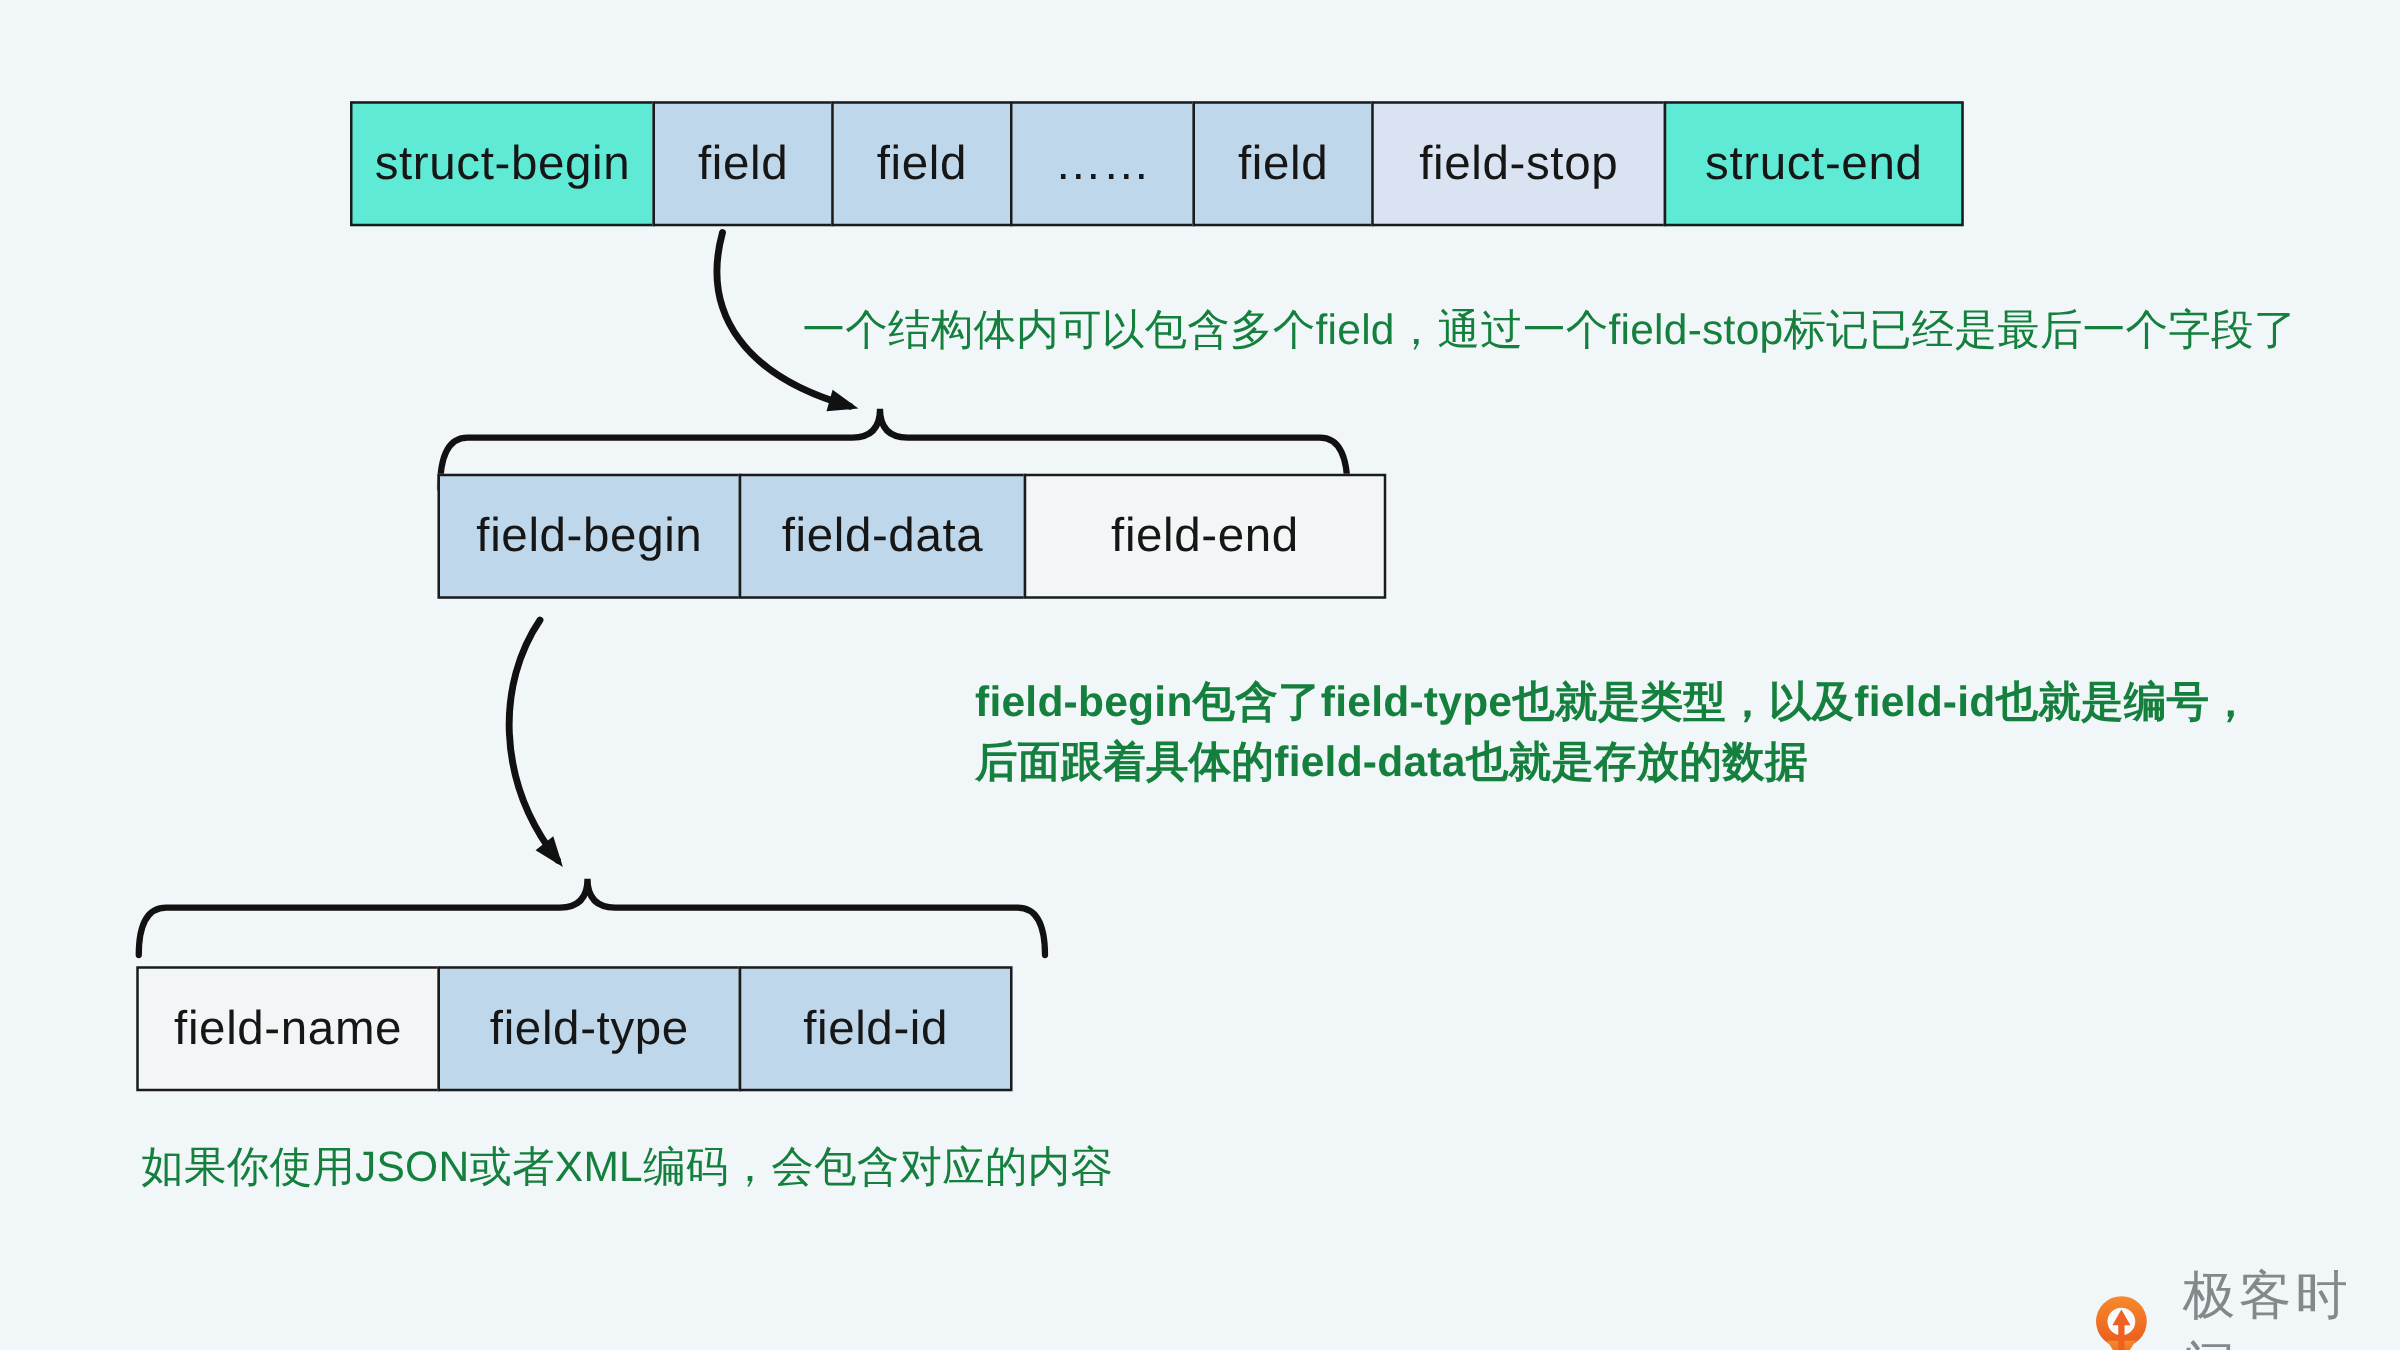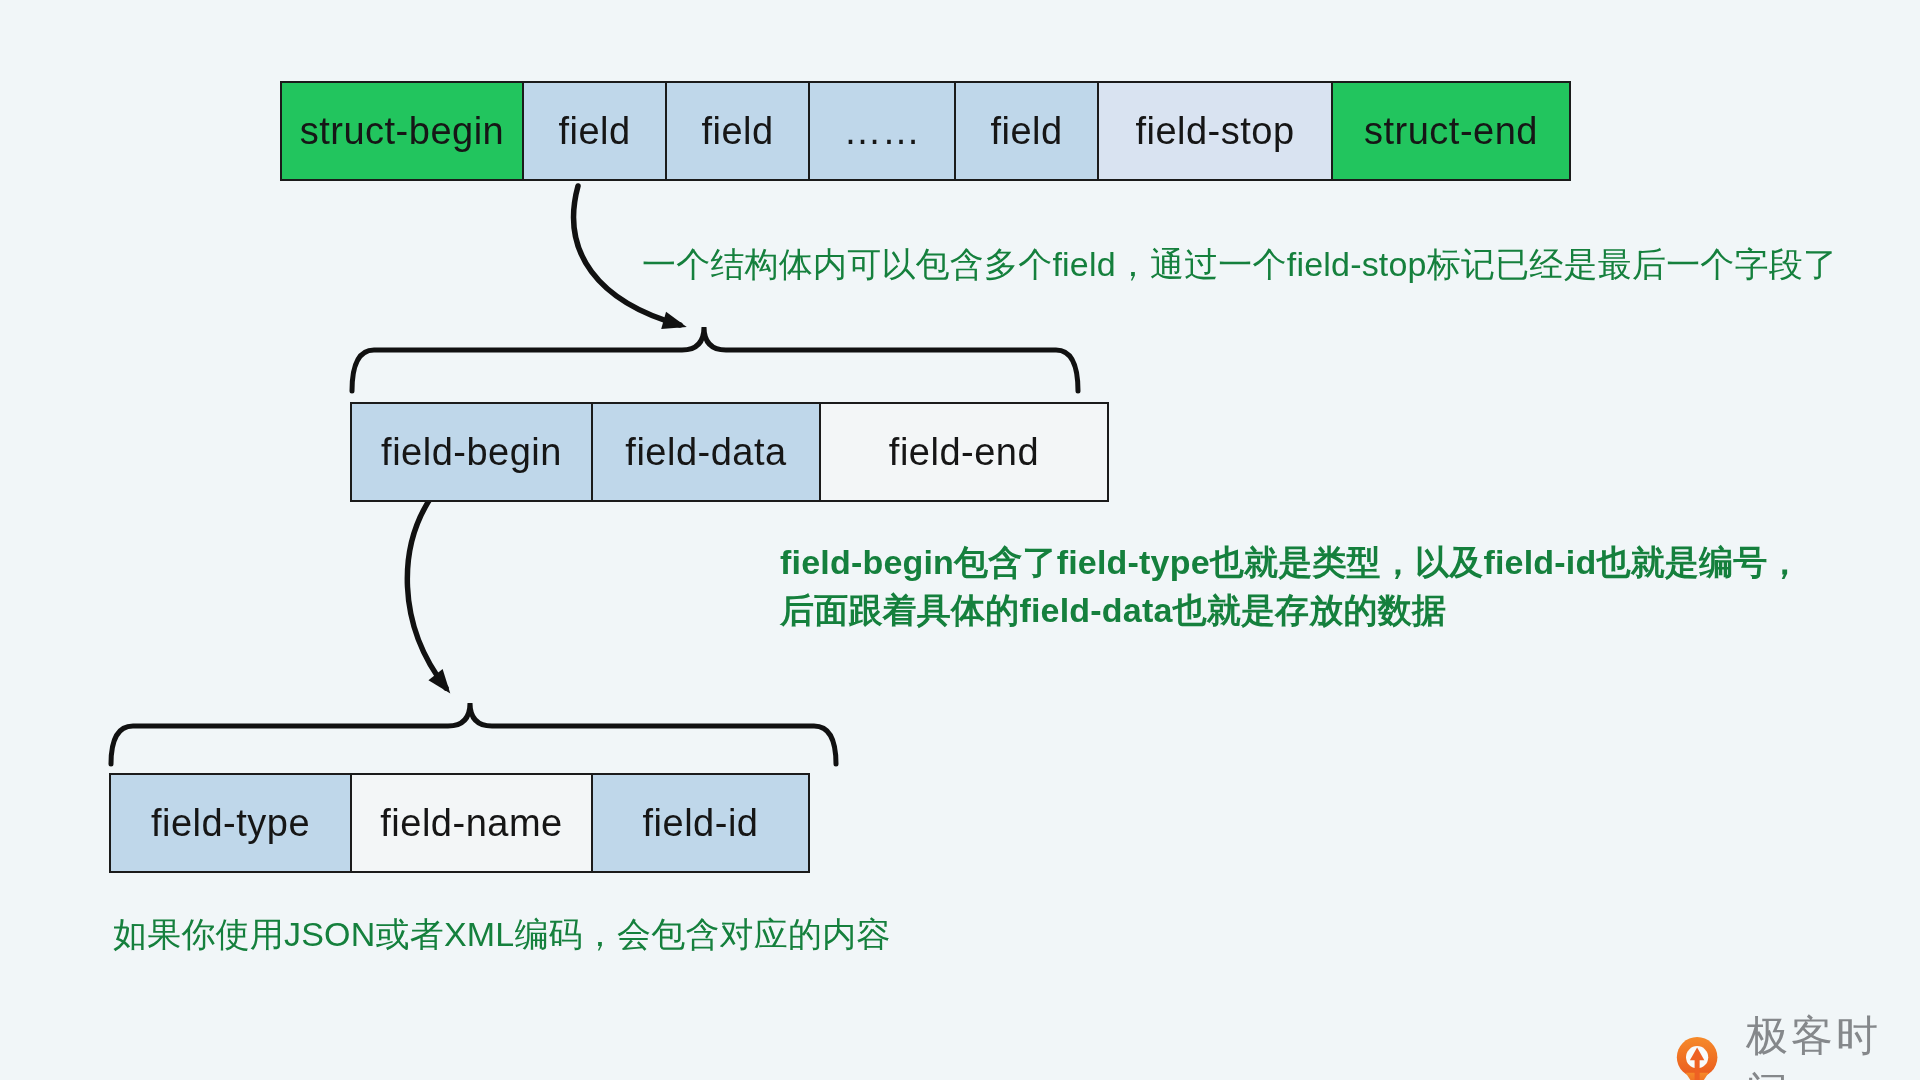--- a/index.html
+++ b/index.html
@@ -31,21 +31,21 @@
     border: 2px solid #1b1b1b;
     display: flex;
     align-items: center;
     justify-content: center;
     font-size: 38px;
     color: #161616;
     letter-spacing: 0.5px;
     white-space: nowrap;
   }
   .cell + .cell { margin-left: -2px; }
-  .cell.dark    { background: #22c55e; text-align: right; }
+  .cell.dark    { background: #5eead4; text-align: right; }
   .cell.light   { background: #bfd7ea; }
   .cell.lighter { background: #d9e3f1; }
   .cell.plain   { background: #f3f6f7; }
   .note {
     position: absolute;
     font-size: 34px;
     color: #15803d;
     line-height: 48px;
     white-space: nowrap;
     letter-spacing: 0.2px;
@@ -91,34 +91,34 @@
     <div class="cell light" style="width:145px">field</div>
     <div class="cell light" style="width:145px">field</div>
     <div class="cell light" style="width:148px">……</div>
     <div class="cell light" style="width:145px">field</div>
     <div class="cell lighter" style="width:236px">field-stop</div>
     <div class="cell dark" style="width:240px">struct-end</div>
   </div>
 
   <div class="note" style="left:642px; top:240px;">一个结构体内可以包含多个field，通过一个field-stop标记已经是最后一个字段了</div>
 
-  <div class="box-row" style="left:350px; top:402px;">
+  <div class="box-row" style="left:350px; top:379px;">
     <div class="cell light" style="width:243px">field-begin</div>
     <div class="cell light" style="width:230px">field-data</div>
     <div class="cell plain" style="width:290px">field-end</div>
   </div>
 
   <div class="note" style="left:780px; top:538px;font-weight:bold;">
     <div>field-begin包含了field-type也就是类型，以及field-id也就是编号，</div>
     <div>后面跟着具体的field-data也就是存放的数据</div>
   </div>
 
   <div class="box-row" style="left:109px; top:773px;">
+    <div class="cell plain" style="width:243px">field-name</div>
     <div class="cell light" style="width:243px">field-type</div>
-    <div class="cell plain" style="width:243px">field-name</div>
     <div class="cell light" style="width:219px">field-id</div>
   </div>
 
   <div class="note" style="left:113px; top:910px;">
     <div>如果你使用JSON或者XML编码，会包含对应的内容</div>
   </div>
 
   <div class="logo">
     <svg width="56" height="62" viewBox="0 0 56 62">
       <defs>

